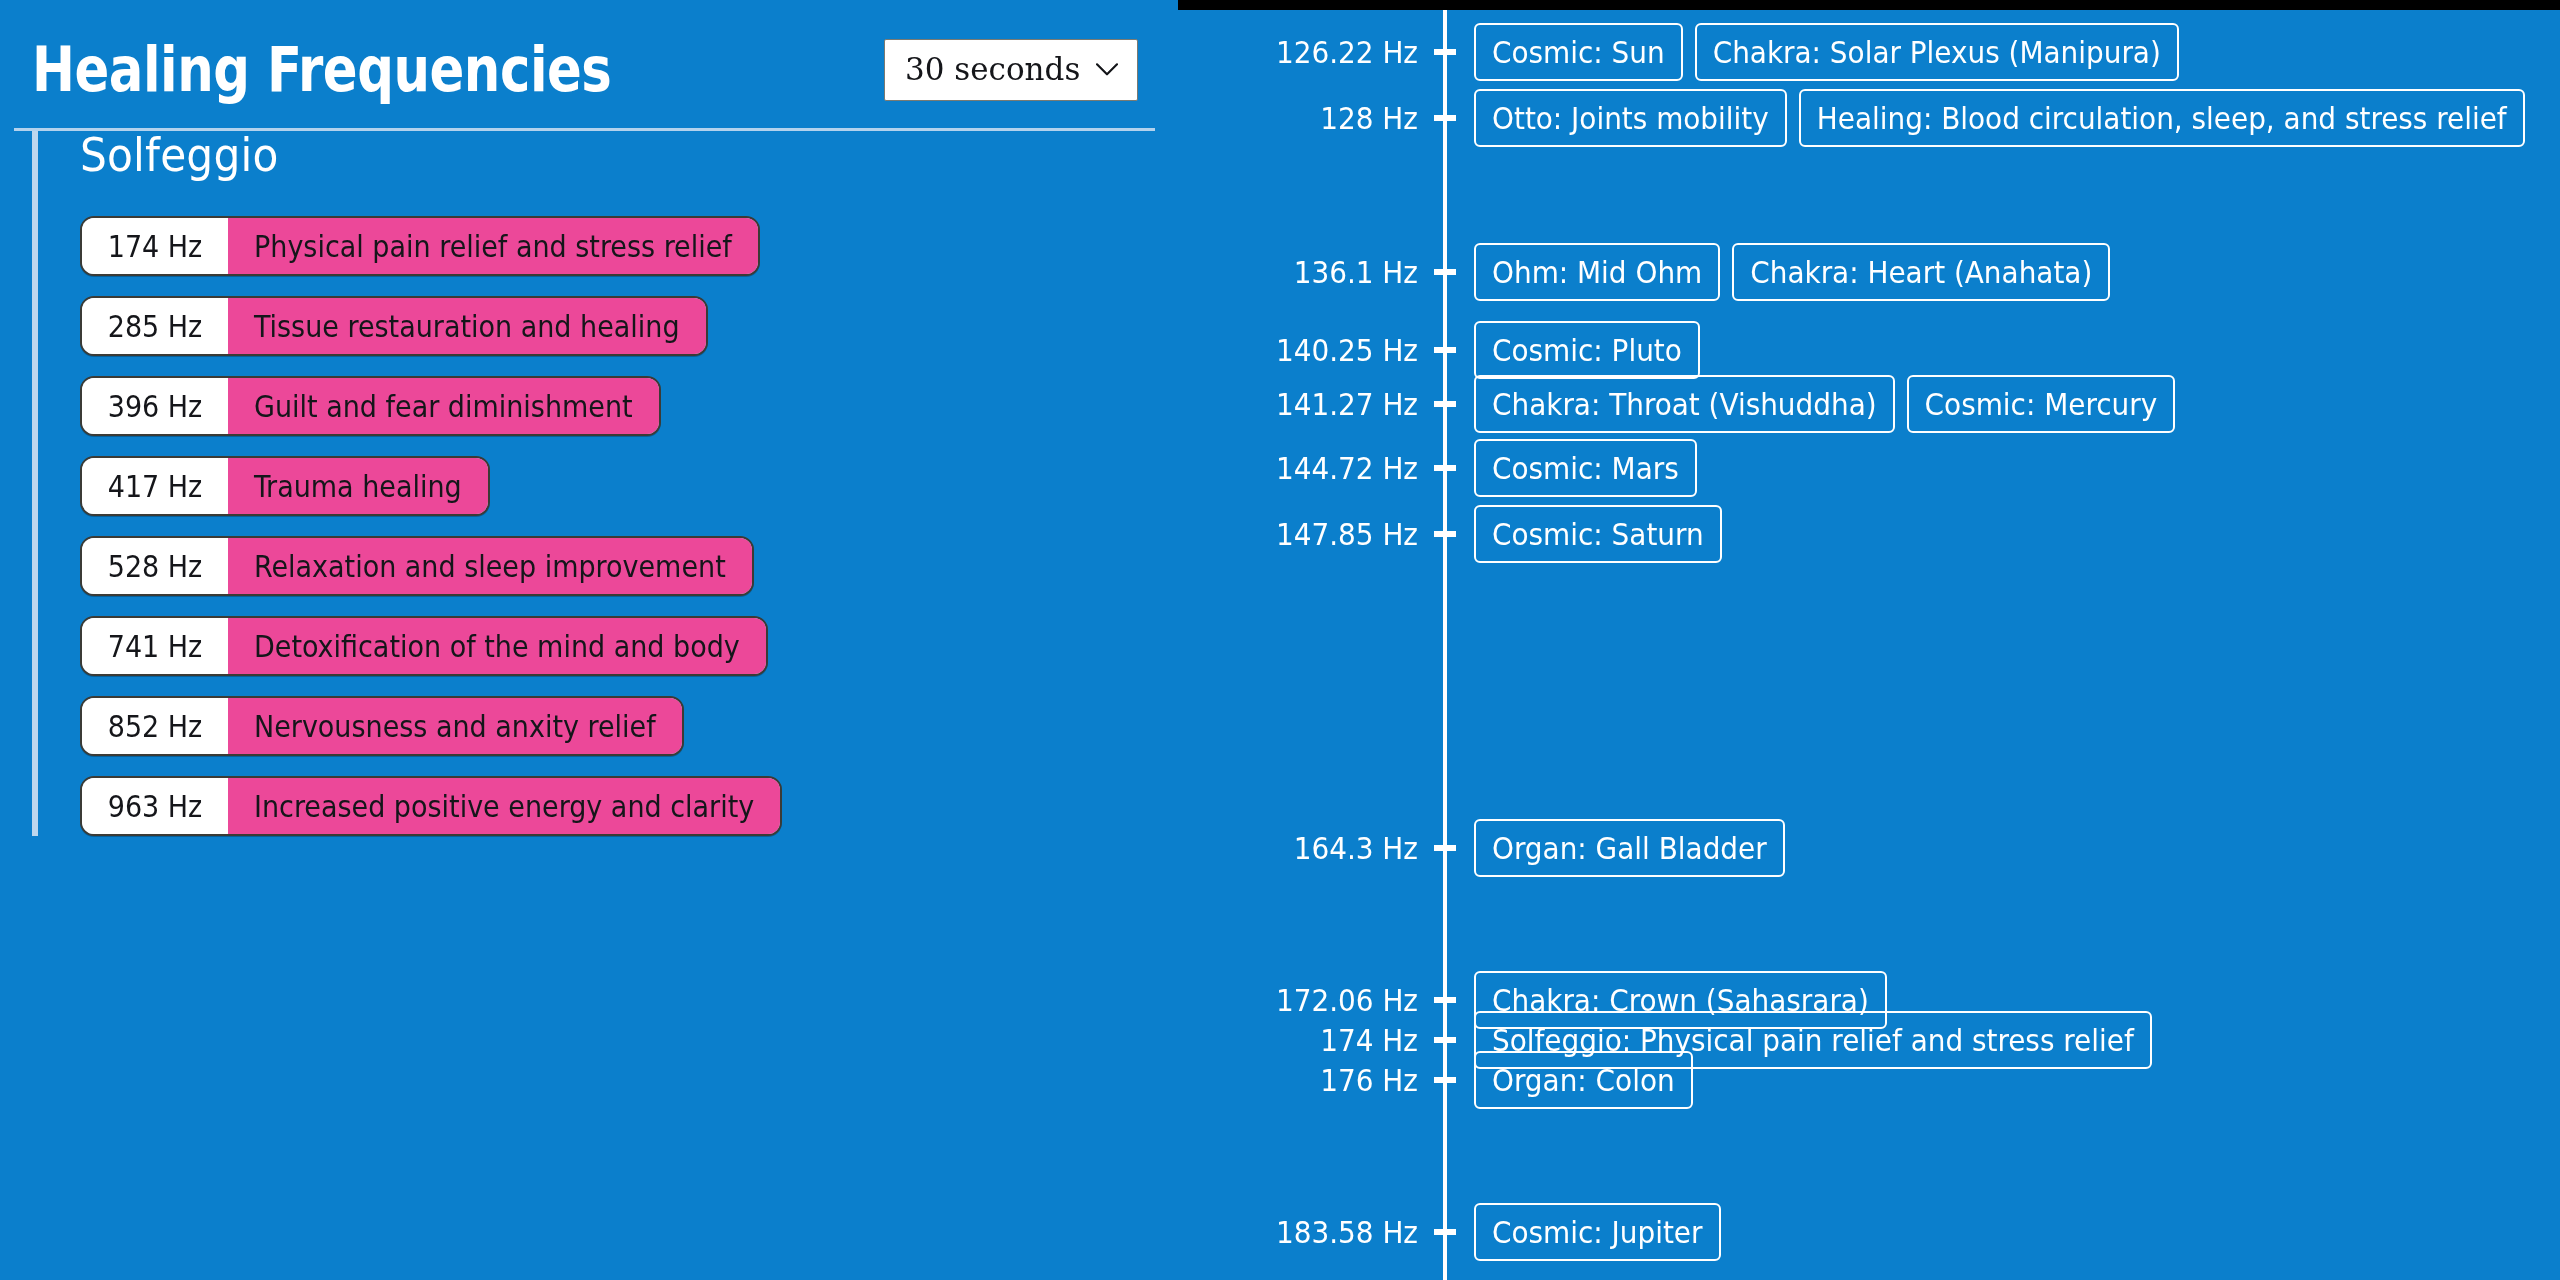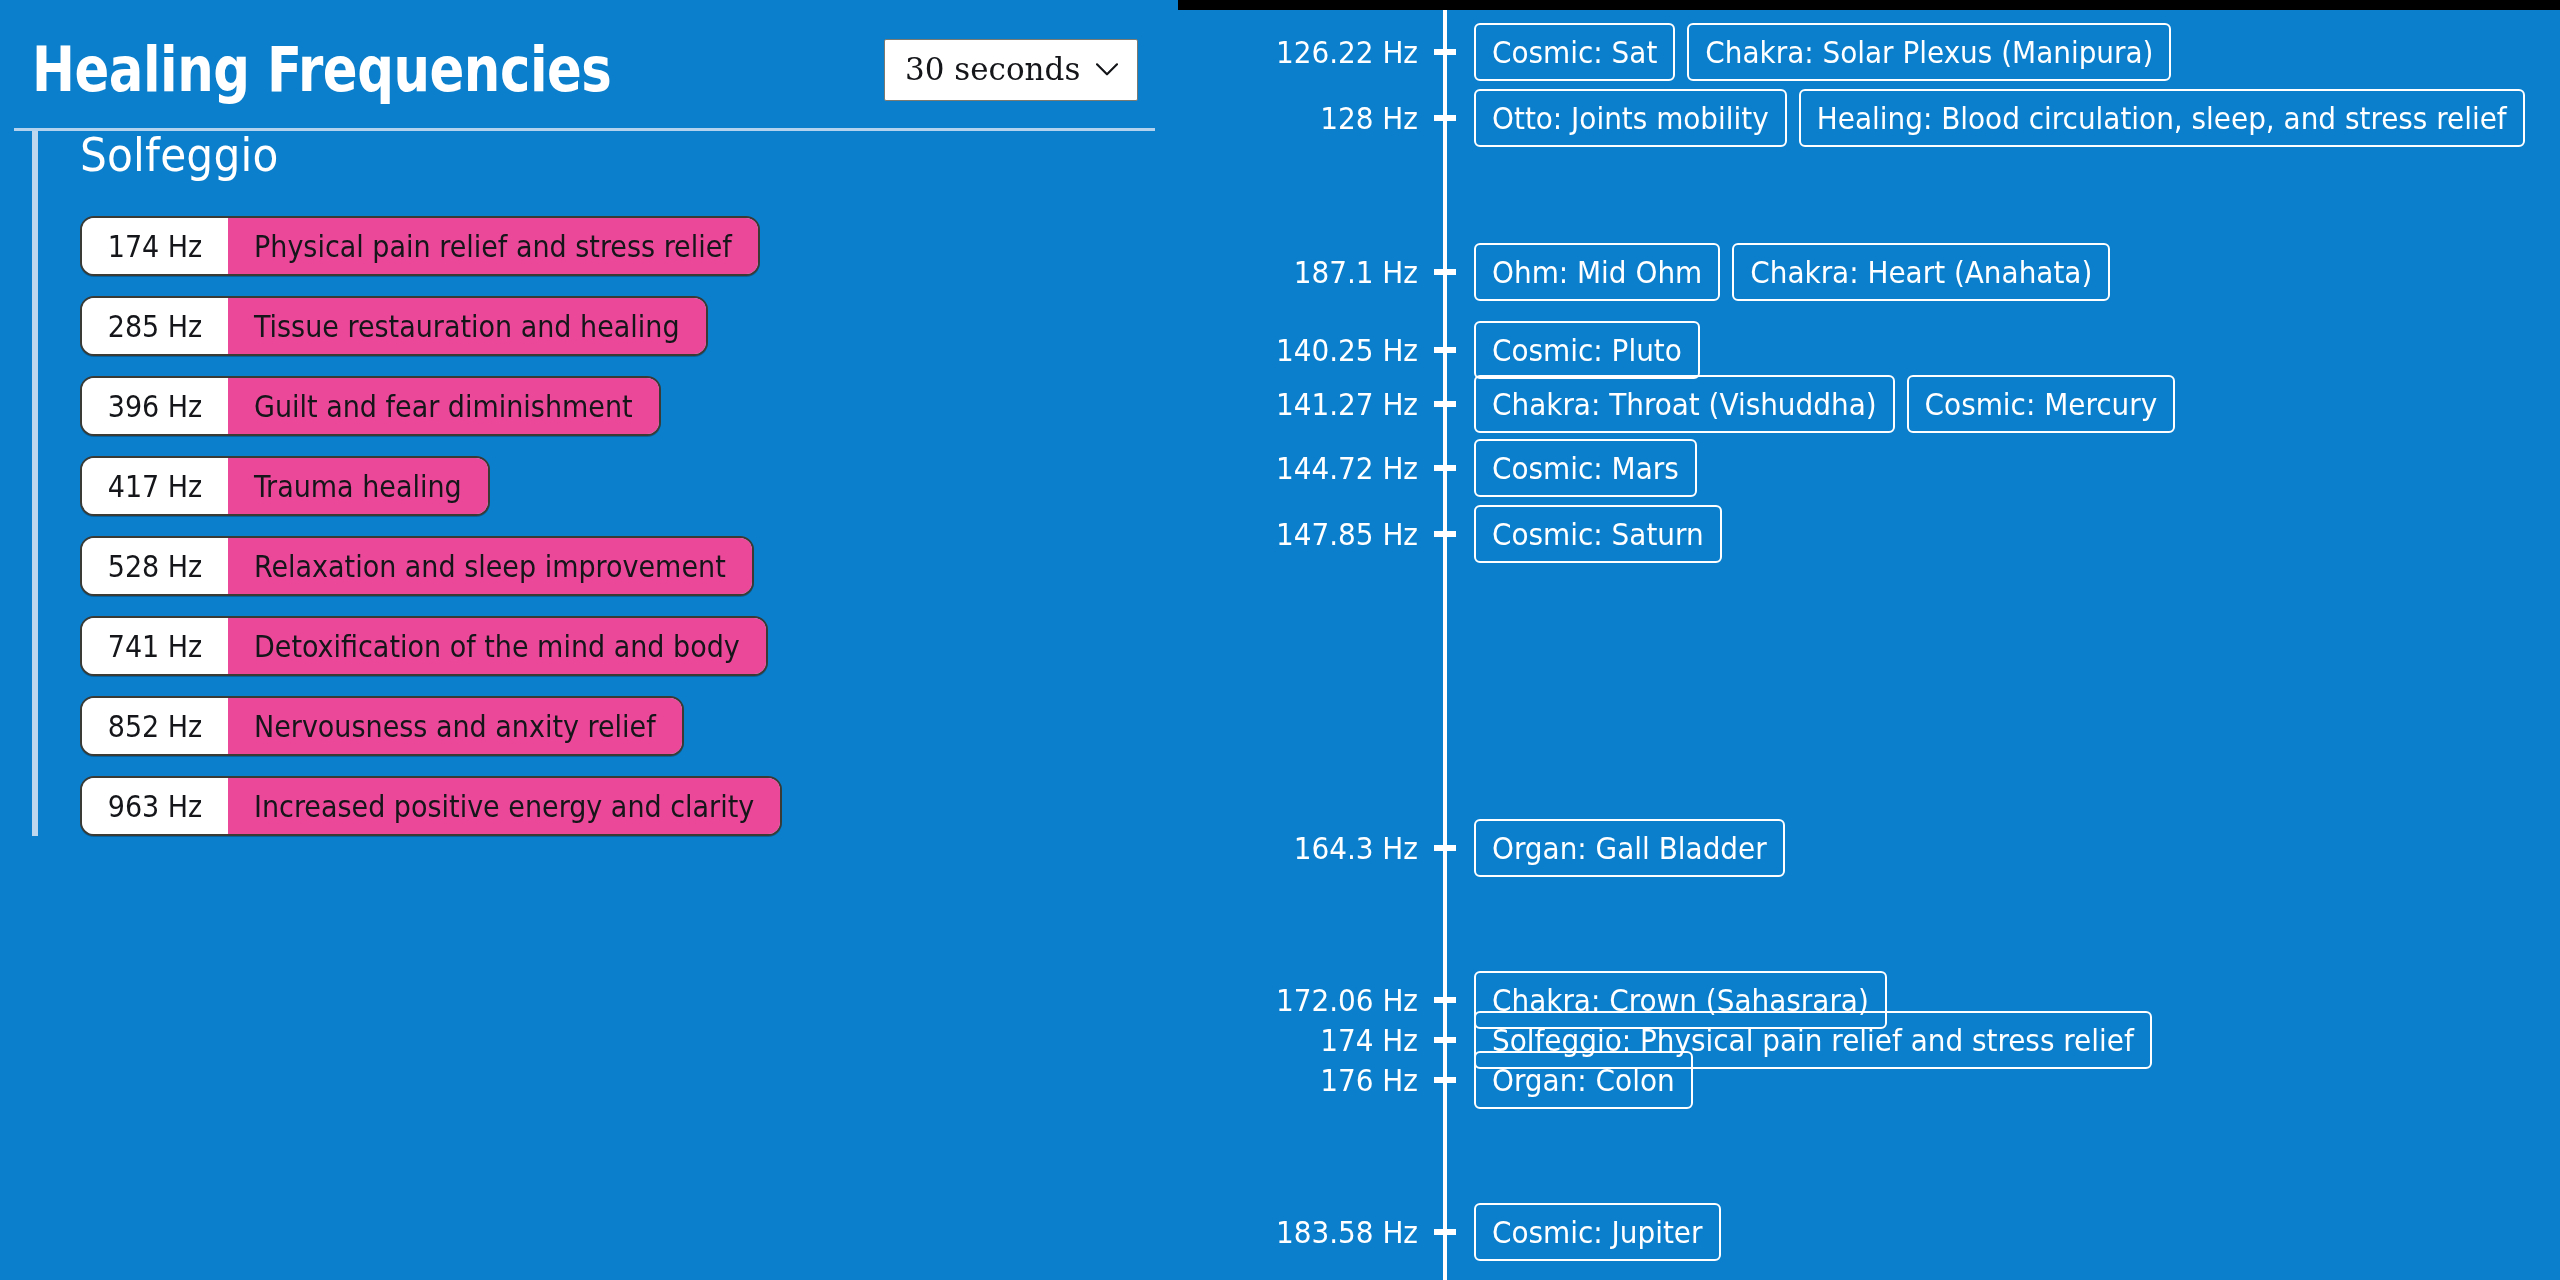--- a/index.html
+++ b/index.html
@@ -271,34 +271,34 @@
       </div>
   </div>
 
   <div class="right-panel">
     <div class="axis-line"></div>
     <div id="timeline-container">
         <div class="tl-row" style="top: 42px;">
           <div class="tl-label">126.22 Hz</div>
           <div class="tl-tick"></div>
           <div class="tag-row" style="top: -31px;">
-            <div class="tag">Cosmic: Sat</div>
+            <div class="tag">Cosmic: Sun</div>
             <div class="tag">Chakra: Solar Plexus (Manipura)</div>
           </div>
         </div>
         <div class="tl-row" style="top: 108px;">
           <div class="tl-label">128 Hz</div>
           <div class="tl-tick"></div>
           <div class="tag-row" style="top: -31px;">
             <div class="tag">Otto: Joints mobility</div>
             <div class="tag">Healing: Blood circulation, sleep, and stress relief</div>
           </div>
         </div>
         <div class="tl-row" style="top: 262px;">
-          <div class="tl-label">187.1 Hz</div>
+          <div class="tl-label">136.1 Hz</div>
           <div class="tl-tick"></div>
           <div class="tag-row" style="top: -31px;">
             <div class="tag">Ohm: Mid Ohm</div>
             <div class="tag">Chakra: Heart (Anahata)</div>
           </div>
         </div>
         <div class="tl-row" style="top: 340px;">
           <div class="tl-label">140.25 Hz</div>
           <div class="tl-tick"></div>
           <div class="tag-row" style="top: -31px;">

